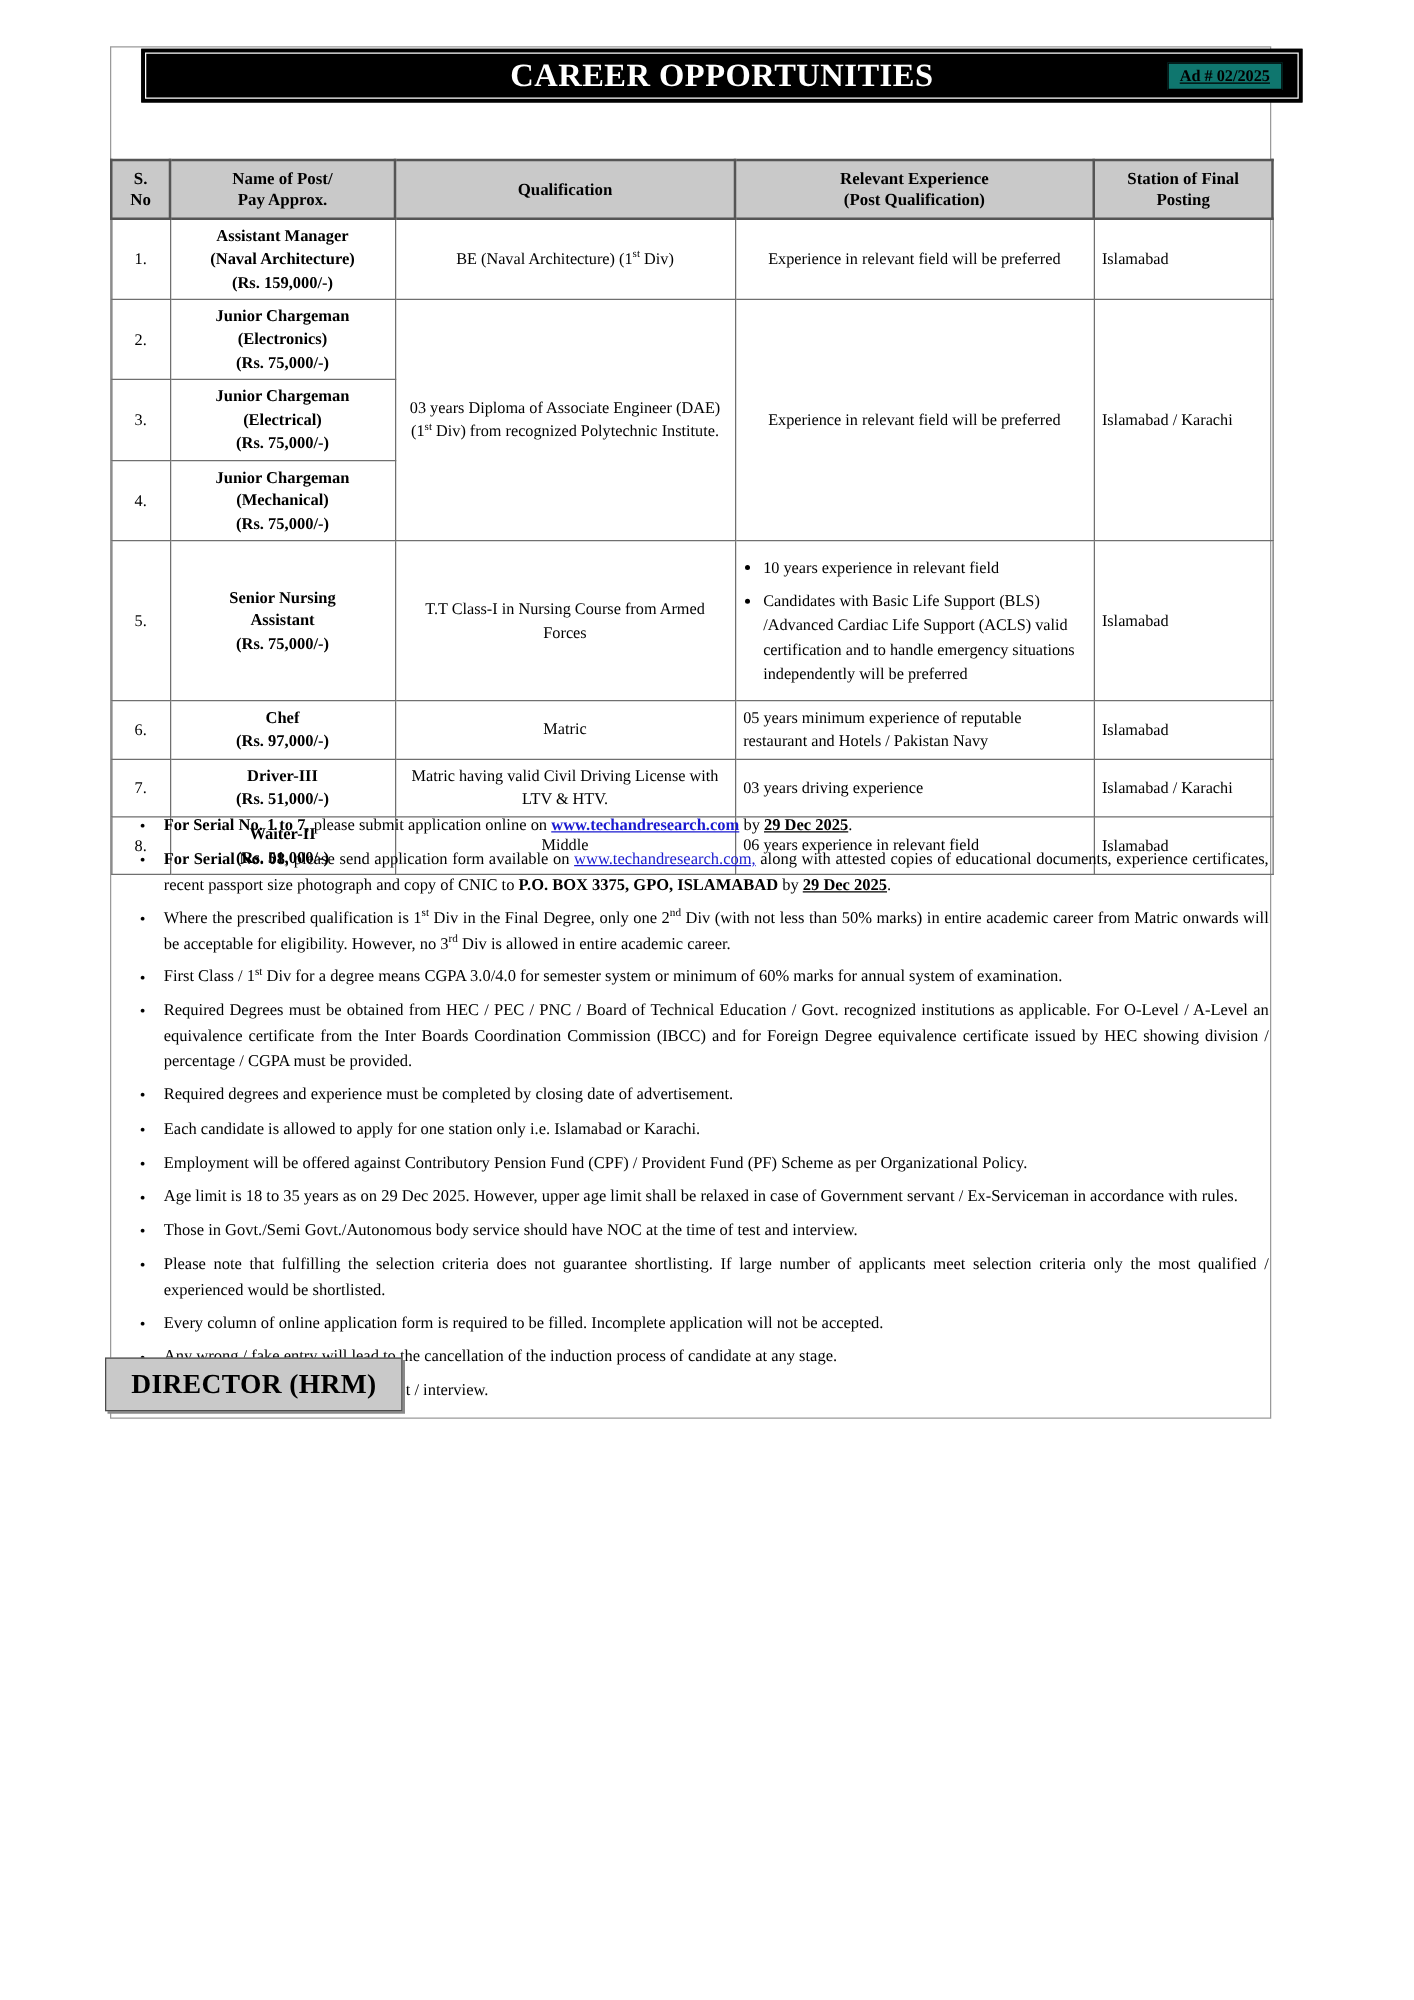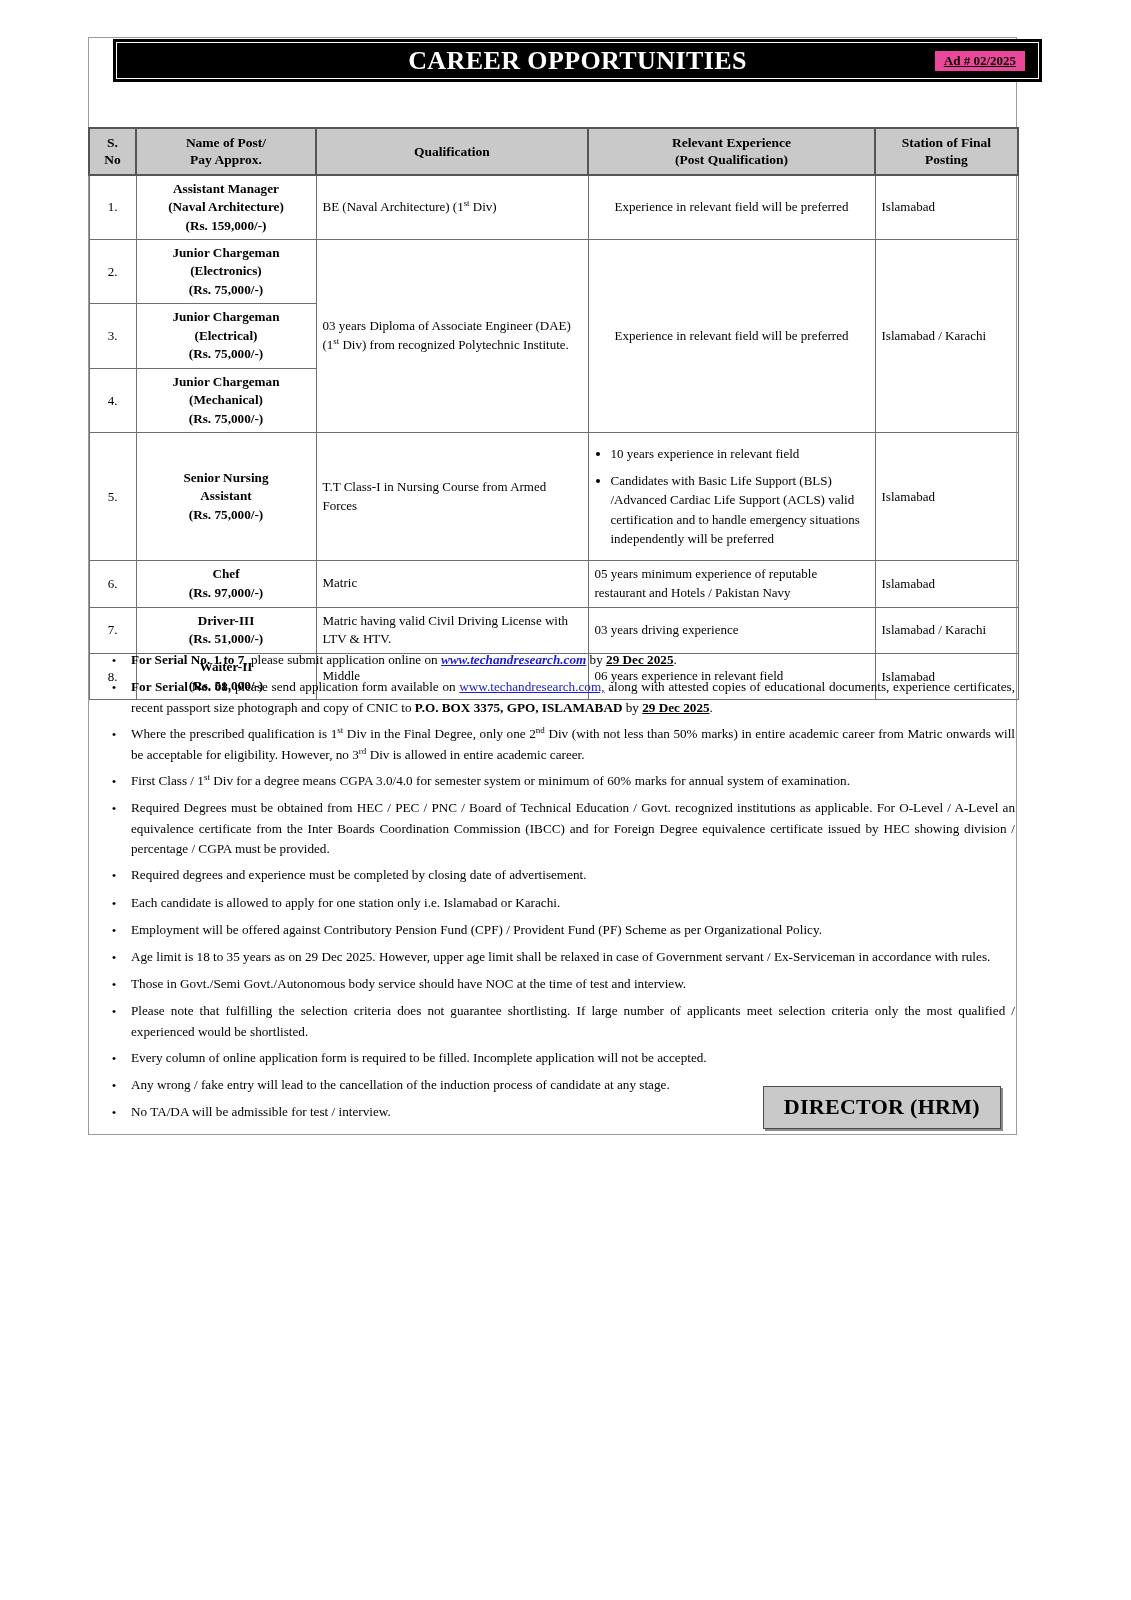--- a/index.html
+++ b/index.html
@@ -64,21 +64,21 @@
     color: #ffffff;
     font-weight: bold;
     font-size: 26px;
     letter-spacing: 0.4px;
   }
   .ad-badge {
     position: absolute;
     right: 12px;
     top: 50%;
     transform: translateY(-50%);
-    background: #ec4899;
+    background: #0f766e;
     color: #000000;
     font-weight: bold;
     font-size: 13px;
     padding: 2px 9px 2px 9px;
     text-decoration: underline;
     white-space: nowrap;
     border: 1px solid #000;
   }
 
   
@@ -130,21 +130,21 @@
     font-size: 13px;
   }
   td.c-post {
     text-align: center;
     font-weight: bold;
     line-height: 1.4;
     font-size: 13.2px;
     margin-top: 39px;
   }
   td.c-qual {
-    text-align: left;
+    text-align: center;
     line-height: 1.45;
   }
   td.c-exp {
     text-align: left;
     line-height: 1.45;
   }
   td.c-stn {
     text-align: left;
   }
   td.c-exp-center {
@@ -185,29 +185,29 @@
     flex: 1 1 auto;
     line-height: 1.55;
     text-align: justify;
     text-justify: inter-word;
   }
   .note-text b { font-weight: bold; }
   a.link {
     color: #1a1ad0;
     text-decoration: underline;
   }
-  a.link.bold { font-weight: bold; font-style: italic; }
+  a.link.bold { font-weight: bold; }
 
   
   .director-wrap {
     position: absolute;
-    left: 72px;
+    left: 84px;
     top: 1086px;
     width: 929px;
-    text-align: right;
+    text-align: left;
   }
   .director-box {
     display: inline-block;
     background: #c9c9c9;
     border: 1px solid #4a4a4a;
     box-shadow: 2px 2px 0 #8a8a8a;
     padding: 7px 20px 8px 20px;
     font-weight: bold;
     font-size: 22px;
     letter-spacing: 0.3px;

